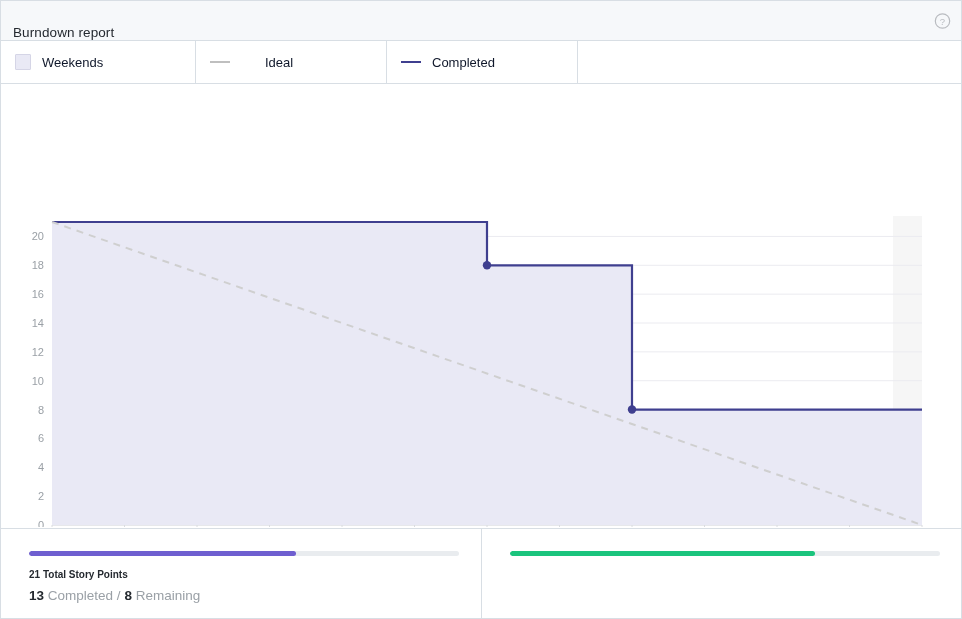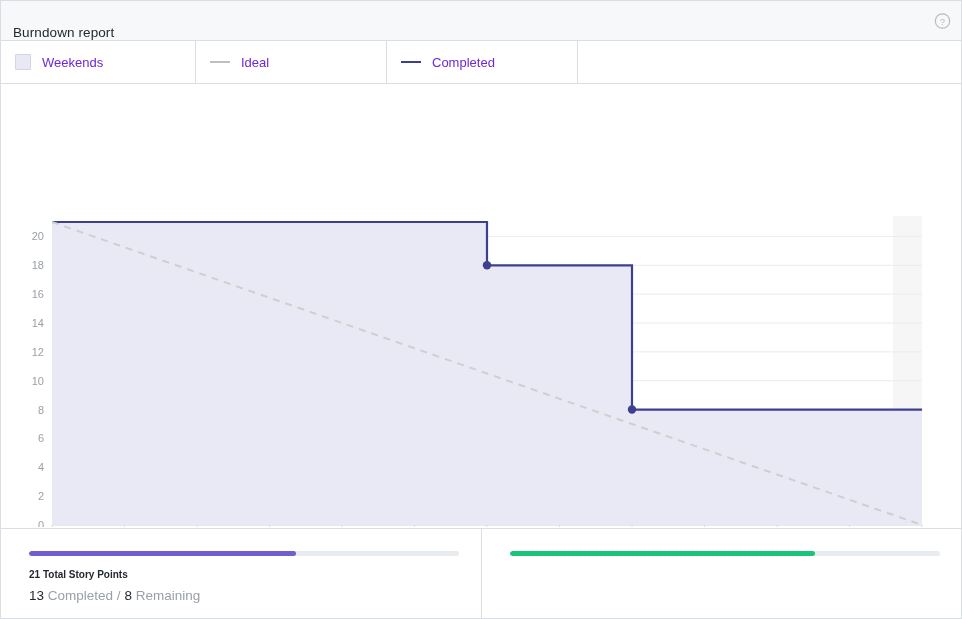--- a/index.html
+++ b/index.html
@@ -56,24 +56,24 @@
     border-bottom: 1px solid #d8dee4;
     background: #ffffff;
   }
   .legend-cell {
     display: flex;
     align-items: center;
     padding-left: 14px;
     box-sizing: border-box;
     border-right: 1px solid #d8dee4;
     font-size: 13px;
-    color: #6d28d9;
+    color: #0f172a;
   }
   .legend-cell.c1 { width: 195px; }
-  .legend-cell.c2 { width: 191px; }
+  .legend-cell.c2 { width: 191px; gap: 24px; }
   .legend-cell.c3 { width: 191px; }
   .legend-cell.c4 { flex: 1; border-right: none; }
   .legend-label { margin-left: 11px; }
   .swatch-box {
     width: 16px;
     height: 16px;
     background: #e9e9f5;
     border: 1px solid #d5d5e6;
     box-sizing: border-box;
     border-radius: 1px;
@@ -126,21 +126,21 @@
     font-weight: bold;
     color: #24292f;
   }
   .stat-sub {
     margin-top: 8px;
     font-size: 13.5px;
     color: #9aa0a6;
   }
   .stat-sub b {
     color: #24292f;
-    font-weight: normal;
+    font-weight: bold;
   }
 </style>
 </head>
 <body>
 
 <div class="page">
 
   <div class="header">
     <span class="header-title">Burndown report</span>
     <span class="help-icon">

